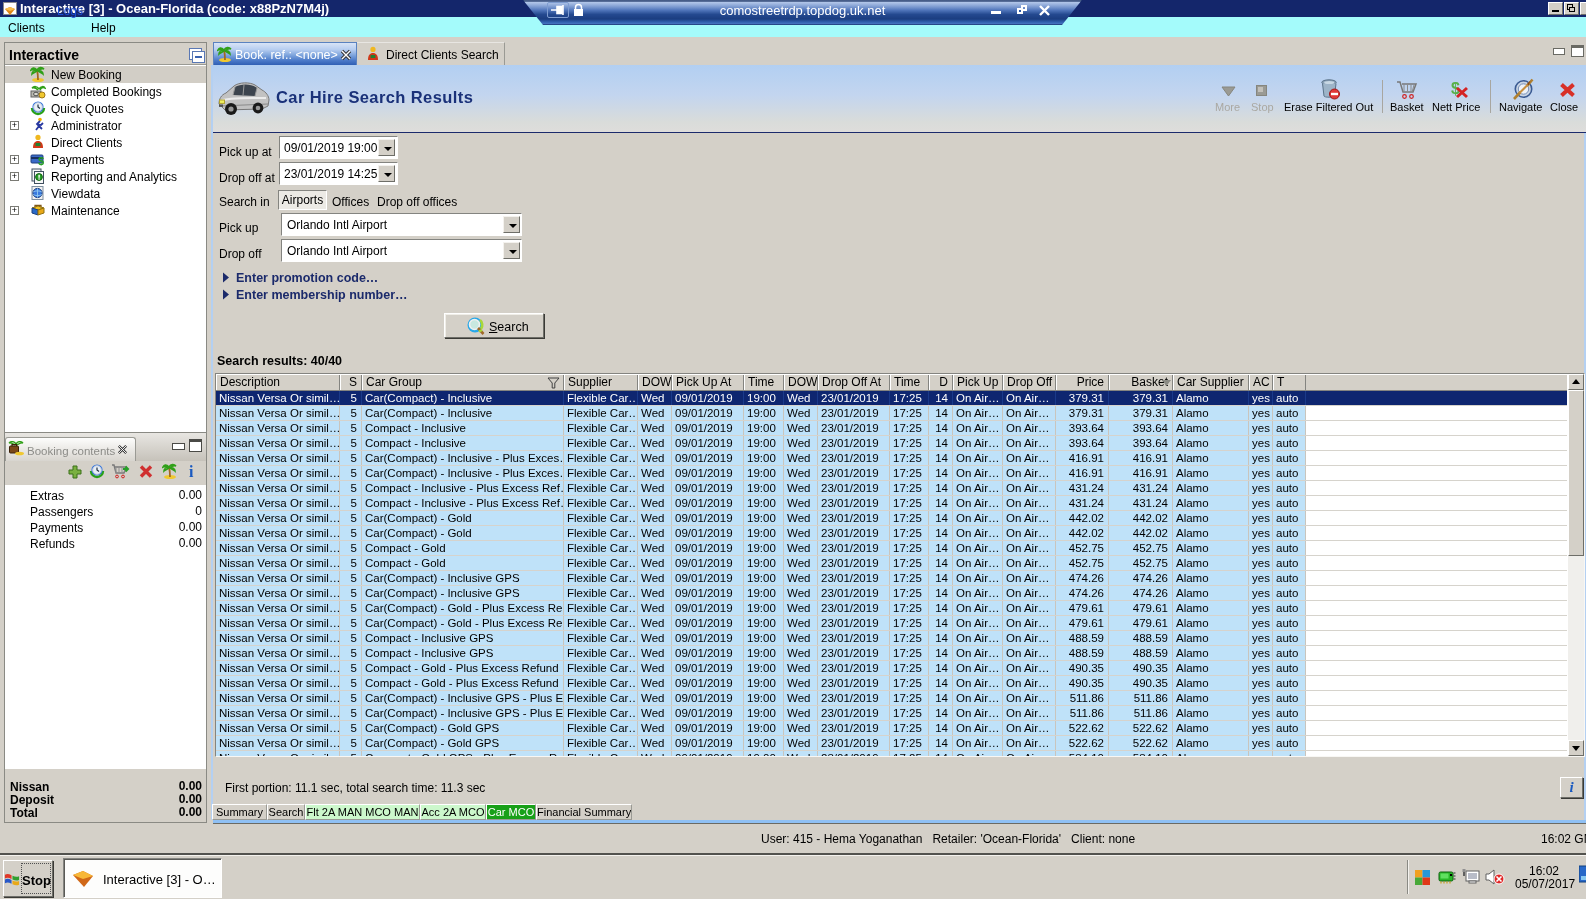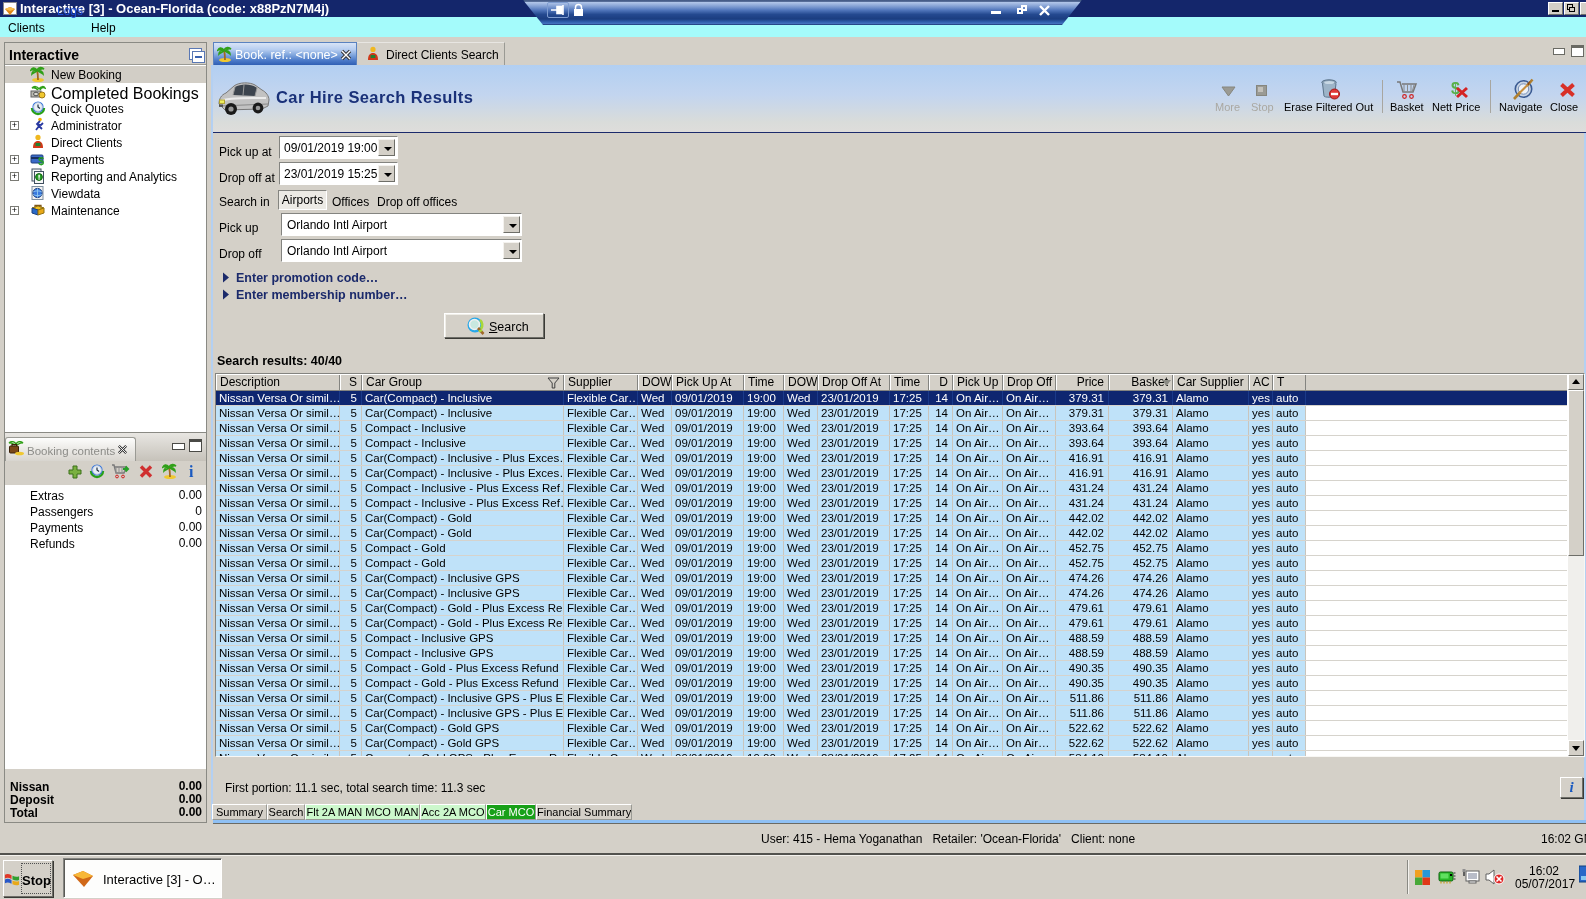--- a/index.html
+++ b/index.html
@@ -34,20 +34,21 @@
           <g stroke="#fff" stroke-width="1.6" fill="none">
             <line x1="3" y1="7" x2="9" y2="7"></line>
             <rect x="9" y="3.5" width="5" height="7" fill="#fff"></rect>
             <line x1="15" y1="2" x2="15" y2="12"></line>
           </g>
         </svg></div>
 <svg style="position:absolute;left:49px;top:3px;" width="13" height="15" viewBox="0 0 13 15">
         <path d="M3.5 6 V4.5 a3 3 0 0 1 6 0 V6" stroke="#fff" stroke-width="1.5" fill="none"></path>
         <rect x="2" y="6" width="9" height="7" fill="#fff"></rect>
       </svg>
+<div style="position:absolute;left:0;top:3px;width:559px;text-align:center;font-size:13px;color:#fff;">comostreetrdp.topdog.uk.net</div>
 <div style="position:absolute;left:468px;top:11px;width:10px;height:3px;background:#fff;"></div>
 <div style="position:absolute;left:498px;top:5px;width:6px;height:6px;border:2px solid #fff;"></div>
 <div style="position:absolute;left:494px;top:8px;width:6px;height:6px;border:2px solid #fff;background:#2d59a7;"></div>
 <svg style="position:absolute;left:515px;top:4px;" width="13" height="13" viewBox="0 0 13 13">
         <path d="M2 2 L11 11 M11 2 L2 11" stroke="#fff" stroke-width="2.4"></path>
       </svg>
 </div>
 <div class="ab" style="left:4px;top:42px;width:203px;height:392px;border:1px solid #8a8a84;background:#fff;"></div>
 <div class="ab" style="left:5px;top:43px;width:201px;height:22px;background:#d4d0c8;border-bottom:1px solid #9a9a94;"></div>
 <div class="ab" style="left:9px;top:47px;white-space:nowrap;font-size:14px;font-weight:bold;color:#000;">Interactive</div>
@@ -60,21 +61,21 @@
         <path d="M8 14 C8 9 7.5 6 7 4" stroke="#a06820" stroke-width="1.8" fill="none"></path>
         <path d="M7 4 C4 1 2 2 1 4 C3 3 5 4 7 5 M7 4 C9 1 12 1 14 3 C11 2 9 4 8 5 M7 4 C4 4 2 6 2 8 C4 6 6 6 7 5 M7 4 C10 4 13 6 13 8 C11 6 9 6 8 5" fill="none" stroke="#30a018" stroke-width="1.6"></path>
       </svg></div>
 <div class="ab" style="left:51px;top:68px;white-space:nowrap;font-size:12px;color:#000;">New Booking</div>
 <div class="ab" style="left:30px;top:83px;width:16px;height:16px;"><svg width="16" height="16" viewBox="0 0 16 16">
         <path d="M9 6 C7 3 4 3 2 5 C4 4 6 5 8 7 M9 6 C11 3 14 3 15 5 C13 4 11 5 10 7" fill="none" stroke="#30a018" stroke-width="1.5"></path>
         <rect x="1" y="8" width="10" height="6" fill="#b8b8b0" stroke="#606060"></rect>
         <ellipse cx="6" cy="11" rx="2.4" ry="1.8" fill="#d8d8d0" stroke="#505050"></ellipse>
         <circle cx="12" cy="12" r="3" fill="#f0c830" stroke="#a07818"></circle>
       </svg></div>
-<div class="ab" style="left:51px;top:85px;white-space:nowrap;font-size:16px;color:#000;text-align:center;">Completed Bookings</div>
+<div class="ab" style="left:51px;top:85px;white-space:nowrap;font-size:12px;color:#000;text-align:center;">Completed Bookings</div>
 <div class="ab" style="left:30px;top:100px;width:16px;height:16px;"><svg width="16" height="16" viewBox="0 0 16 16">
         <path d="M2 8 a6 6 0 1 0 12 0" fill="none" stroke="#28a018" stroke-width="2.4"></path>
         <circle cx="8" cy="7" r="5.6" fill="#3a7ae0"></circle>
         <circle cx="8" cy="7" r="4.3" fill="#e8f0f8" stroke="#c0c8d8"></circle>
         <path d="M8 4.5 V7 L10 8.5" stroke="#203040" stroke-width="1.2" fill="none"></path>
       </svg></div>
 <div class="ab" style="left:51px;top:102px;white-space:nowrap;font-size:12px;color:#000;">Quick Quotes</div>
 <div class="ab" style="left:10px;top:121px;width:9px;height:9px;border:1px solid #7a7a74;background:#fff;font-size:9px;line-height:7px;text-align:center;color:#000;">+</div>
 <div class="ab" style="left:30px;top:117px;width:16px;height:16px;"><svg width="16" height="16" viewBox="0 0 16 16">
         <circle cx="10" cy="2.5" r="1.8" fill="#f0b000"></circle>
@@ -252,21 +253,21 @@
 <svg class="ab" style="left:1559px;top:82px;" width="17" height="16" viewBox="0 0 17 16">
       <path d="M2.5 2.5 L14.5 13.5 M14.5 2.5 L2.5 13.5" stroke="#d83028" stroke-width="4"></path>
     </svg>
 <div class="ab" style="left:1550px;top:101px;white-space:nowrap;font-size:11px;color:#000;">Close</div>
 <div class="ab" style="left:219px;top:145px;white-space:nowrap;font-size:12px;color:#000;">Pick up at</div>
 <div class="ab sunken" style="left:279px;top:136px;width:119px;height:23px;"></div>
 <div class="ab" style="left:284px;top:141px;white-space:nowrap;font-size:12px;color:#000;">09/01/2019 19:00</div>
 <div class="ddbtn" style="left:378px;top:139px;width:17px;height:17px;"></div>
 <div class="ab" style="left:219px;top:171px;white-space:nowrap;font-size:12px;color:#000;">Drop off at</div>
 <div class="ab sunken" style="left:279px;top:162px;width:119px;height:23px;"></div>
-<div class="ab" style="left:284px;top:167px;white-space:nowrap;font-size:12px;color:#000;">23/01/2019 15:25</div>
+<div class="ab" style="left:284px;top:167px;white-space:nowrap;font-size:12px;color:#000;">23/01/2019 14:25</div>
 <div class="ddbtn" style="left:378px;top:165px;width:17px;height:17px;"></div>
 <div class="ab" style="left:219px;top:195px;white-space:nowrap;font-size:12px;color:#000;">Search in</div>
 <div class="ab" style="left:278px;top:190px;width:49px;height:20px;border:1px solid #848480;border-right-color:#fff;border-bottom-color:#fff;background:#eceae5;text-align:center;font-size:12px;color:#000;line-height:19px;">Airports</div>
 <div class="ab" style="left:332px;top:195px;white-space:nowrap;font-size:12px;color:#000;">Offices</div>
 <div class="ab" style="left:377px;top:195px;white-space:nowrap;font-size:12px;color:#000;">Drop off offices</div>
 <div class="ab" style="left:219px;top:221px;white-space:nowrap;font-size:12px;color:#000;">Pick up</div>
 <div class="ab sunken" style="left:281px;top:213px;width:241px;height:23px;"></div>
 <div class="ab" style="left:287px;top:218px;white-space:nowrap;font-size:12px;color:#000;">Orlando Intl Airport</div>
 <div class="ddbtn" style="left:503px;top:216px;width:17px;height:17px;"></div>
 <div class="ab" style="left:219px;top:247px;white-space:nowrap;font-size:12px;color:#000;">Drop off</div>

